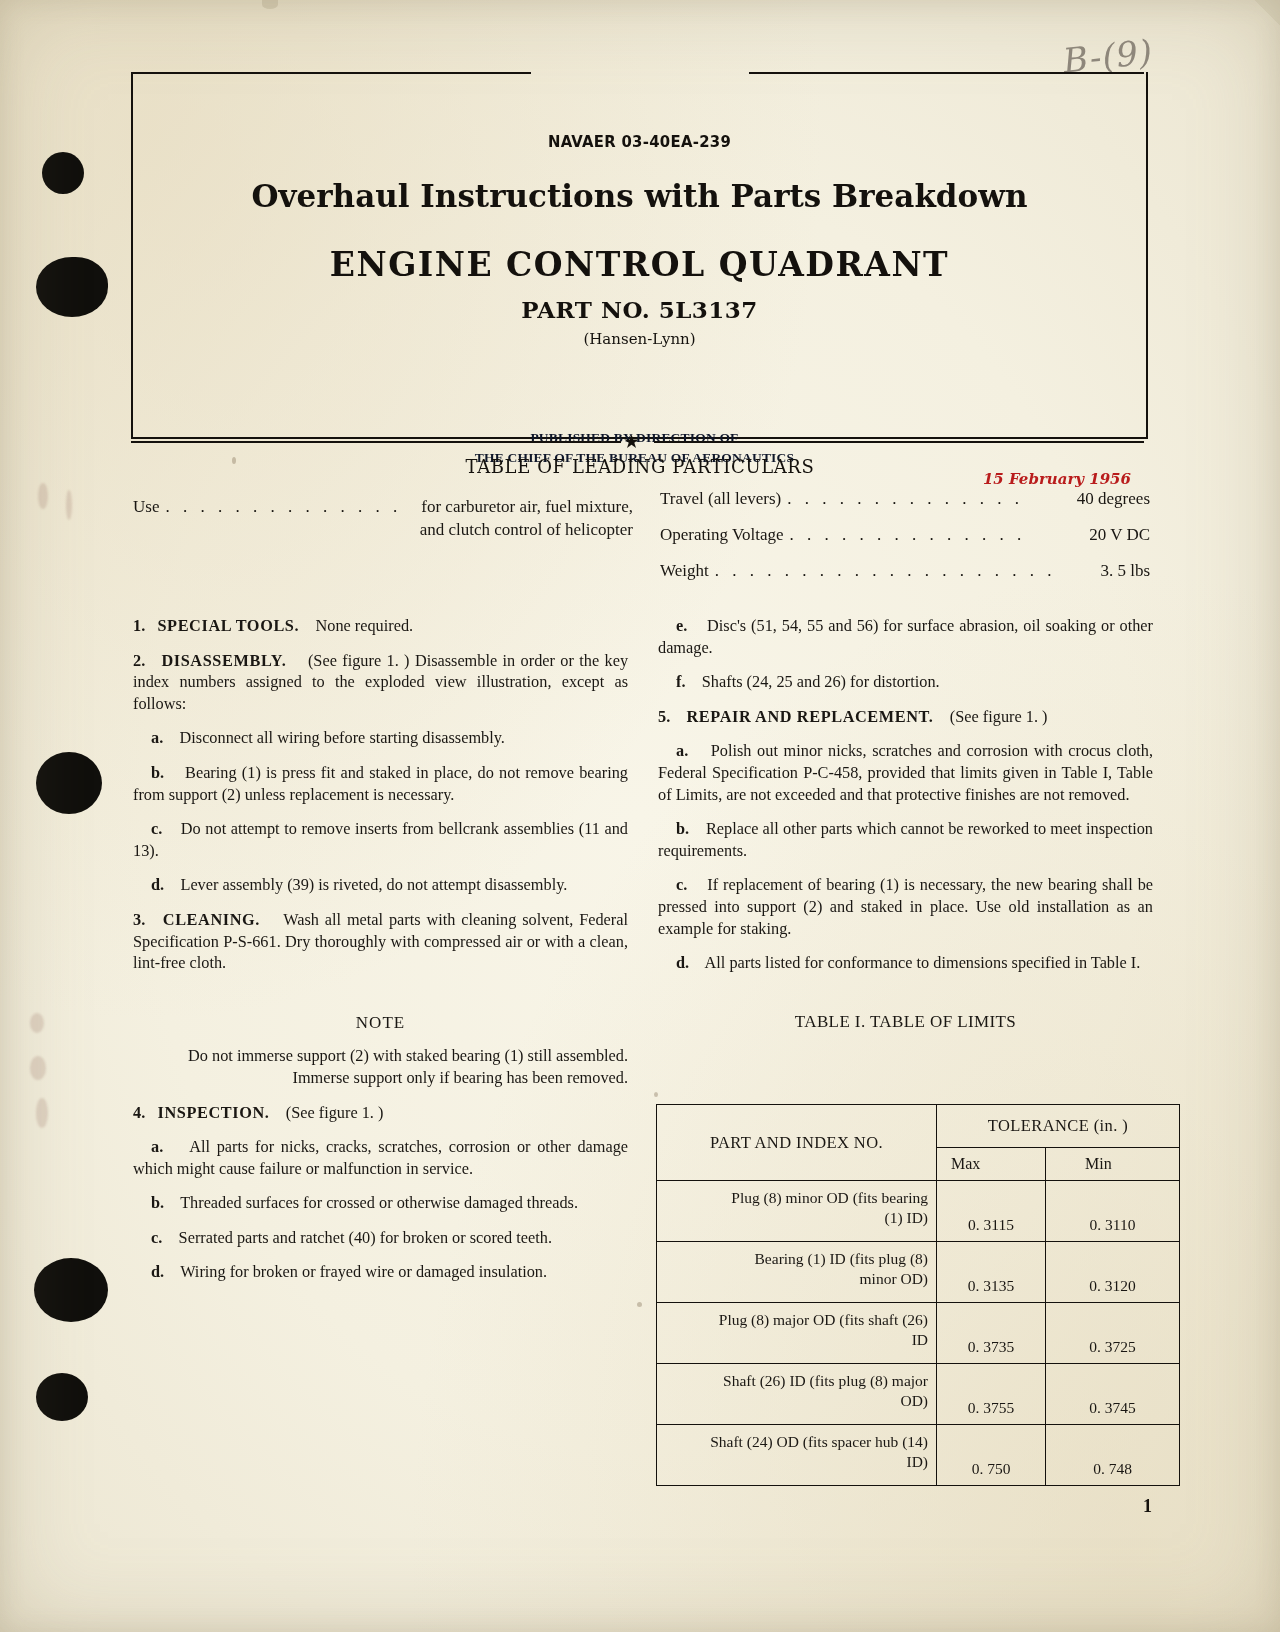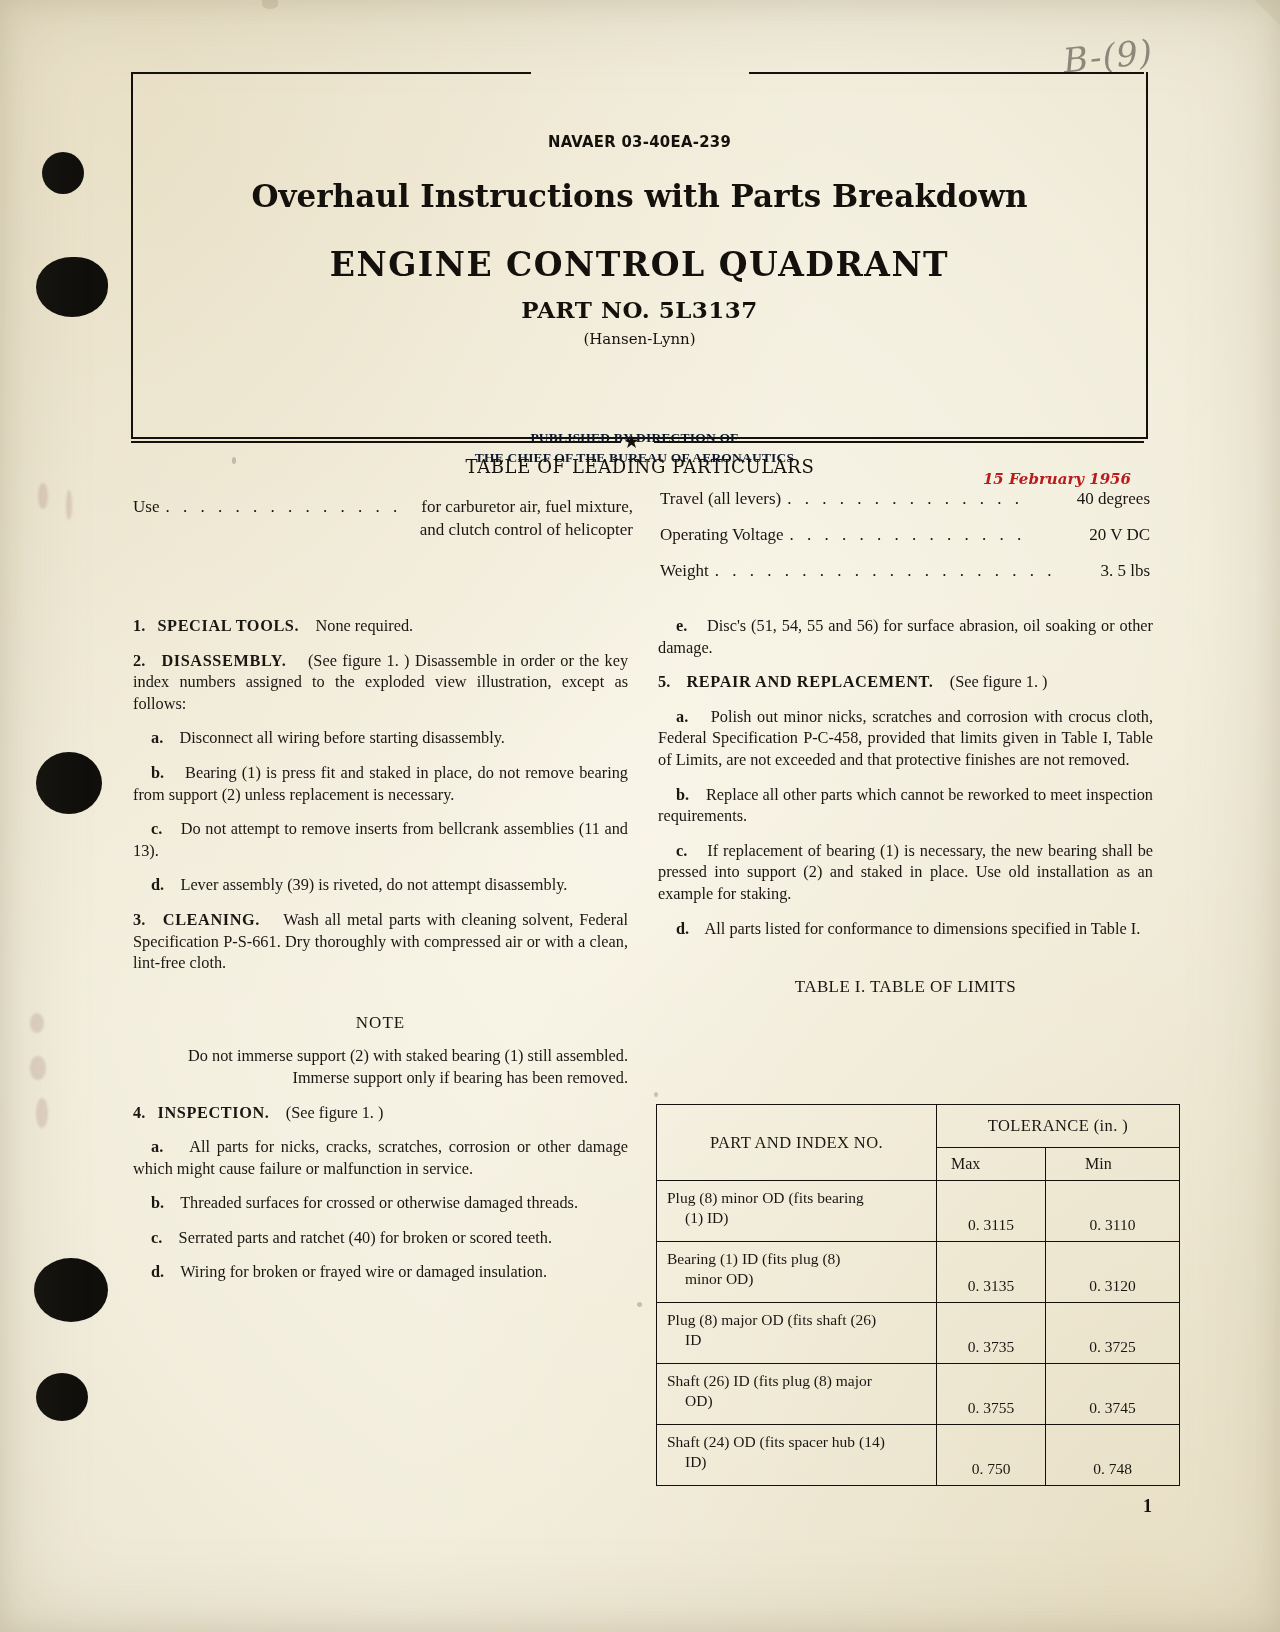--- a/index.html
+++ b/index.html
@@ -126,21 +126,21 @@
     position:absolute;left:656px;top:1104px;width:524px;
     border-collapse:collapse;font-size:15.5px;
   }
   .limits td,.limits th{border:1.6px solid #14110d;padding:0;}
   .limits .hcell{
     text-align:center;font-weight:normal;font-size:16.5px;letter-spacing:.4px;
     height:42px;vertical-align:middle;
   }
   .limits .subhead{height:32px;text-align:left;padding-left:14px;font-size:16px;vertical-align:middle;}
   .limits .partcell{
-    text-align:left;padding:7px 8px 7px 10px;line-height:20px;height:46px;vertical-align:top;
+    text-align:right;padding:7px 8px 7px 10px;line-height:20px;height:46px;vertical-align:top;
   }
   .limits .partcell .ind{display:block;padding-left:18px;}
   .limits .numcell{text-align:center;vertical-align:bottom;padding-bottom:7px;white-space:nowrap;}
   .pagenum{
     position:absolute;right:128px;top:1496px;font-size:18px;font-weight:bold;color:#14110d;
   }
   .speck{position:absolute;background:rgba(120,100,75,.35);border-radius:50%;}
 </style>
 </head>
 <body>
@@ -302,20 +302,25 @@
 </div>
 
 <div class="col right">
 
   <p class="p hang">
     <span class="lettered">e.</span>
     <span>&nbsp;&nbsp;</span>
     <span>Disc's (51, 54, 55 and 56) for surface abrasion, oil soaking or other damage.</span>
   </p>
 
+  <p class="p hang">
+    <span class="lettered">f.</span>
+    <span>&nbsp;&nbsp;</span>
+    <span>Shafts (24, 25 and 26) for distortion.</span>
+  </p>
 
   <p class="p sec">
     <span class="sec-num">5.</span>
     <span>&nbsp;&nbsp;</span>
     <span class="sec-head">REPAIR AND REPLACEMENT.</span>
     <span>&nbsp;&nbsp;</span>
     <span>(See figure 1. )</span>
   </p>
 
   <p class="p hang">

